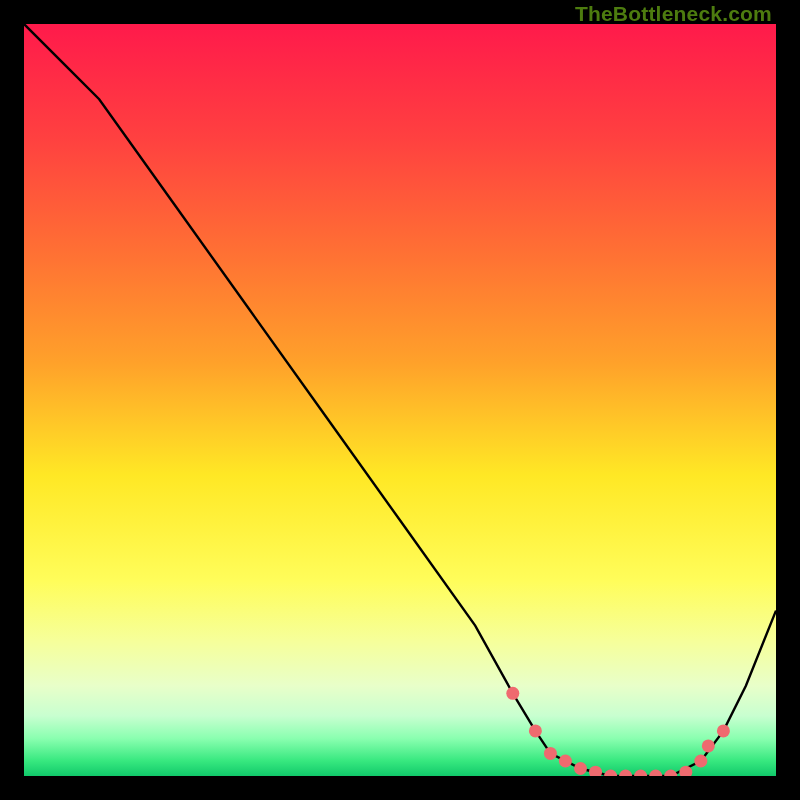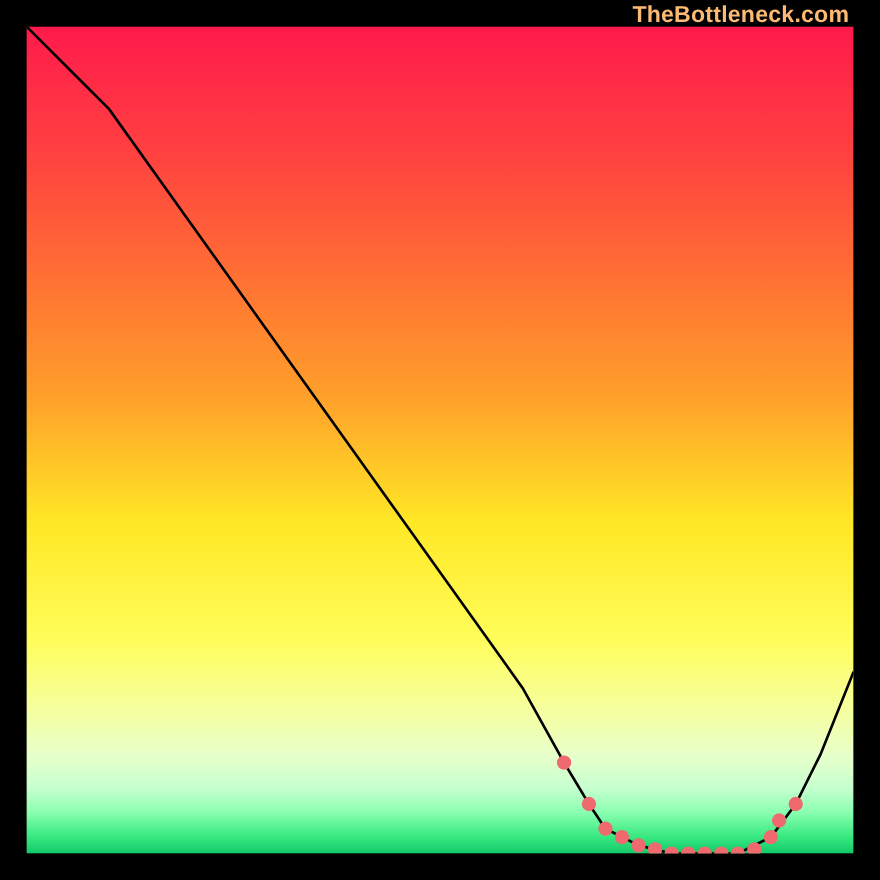--- a/index.html
+++ b/index.html
@@ -25,21 +25,21 @@
     width: 752px;
     height: 752px;
   }
   .watermark {
     position: absolute;
     top: 2px;
     right: 28px;
     font-family: Arial, Helvetica, sans-serif;
     font-size: 21px;
     font-weight: 600;
-    color: #fdba74;
+    color: #4d7c0f;
     letter-spacing: 0.2px;
   }
   svg { display: block; }
 </style>
 </head>
 <body>
 
 <div class="frame">
   <svg class="plot" viewBox="0 0 752 752">
     <defs>

